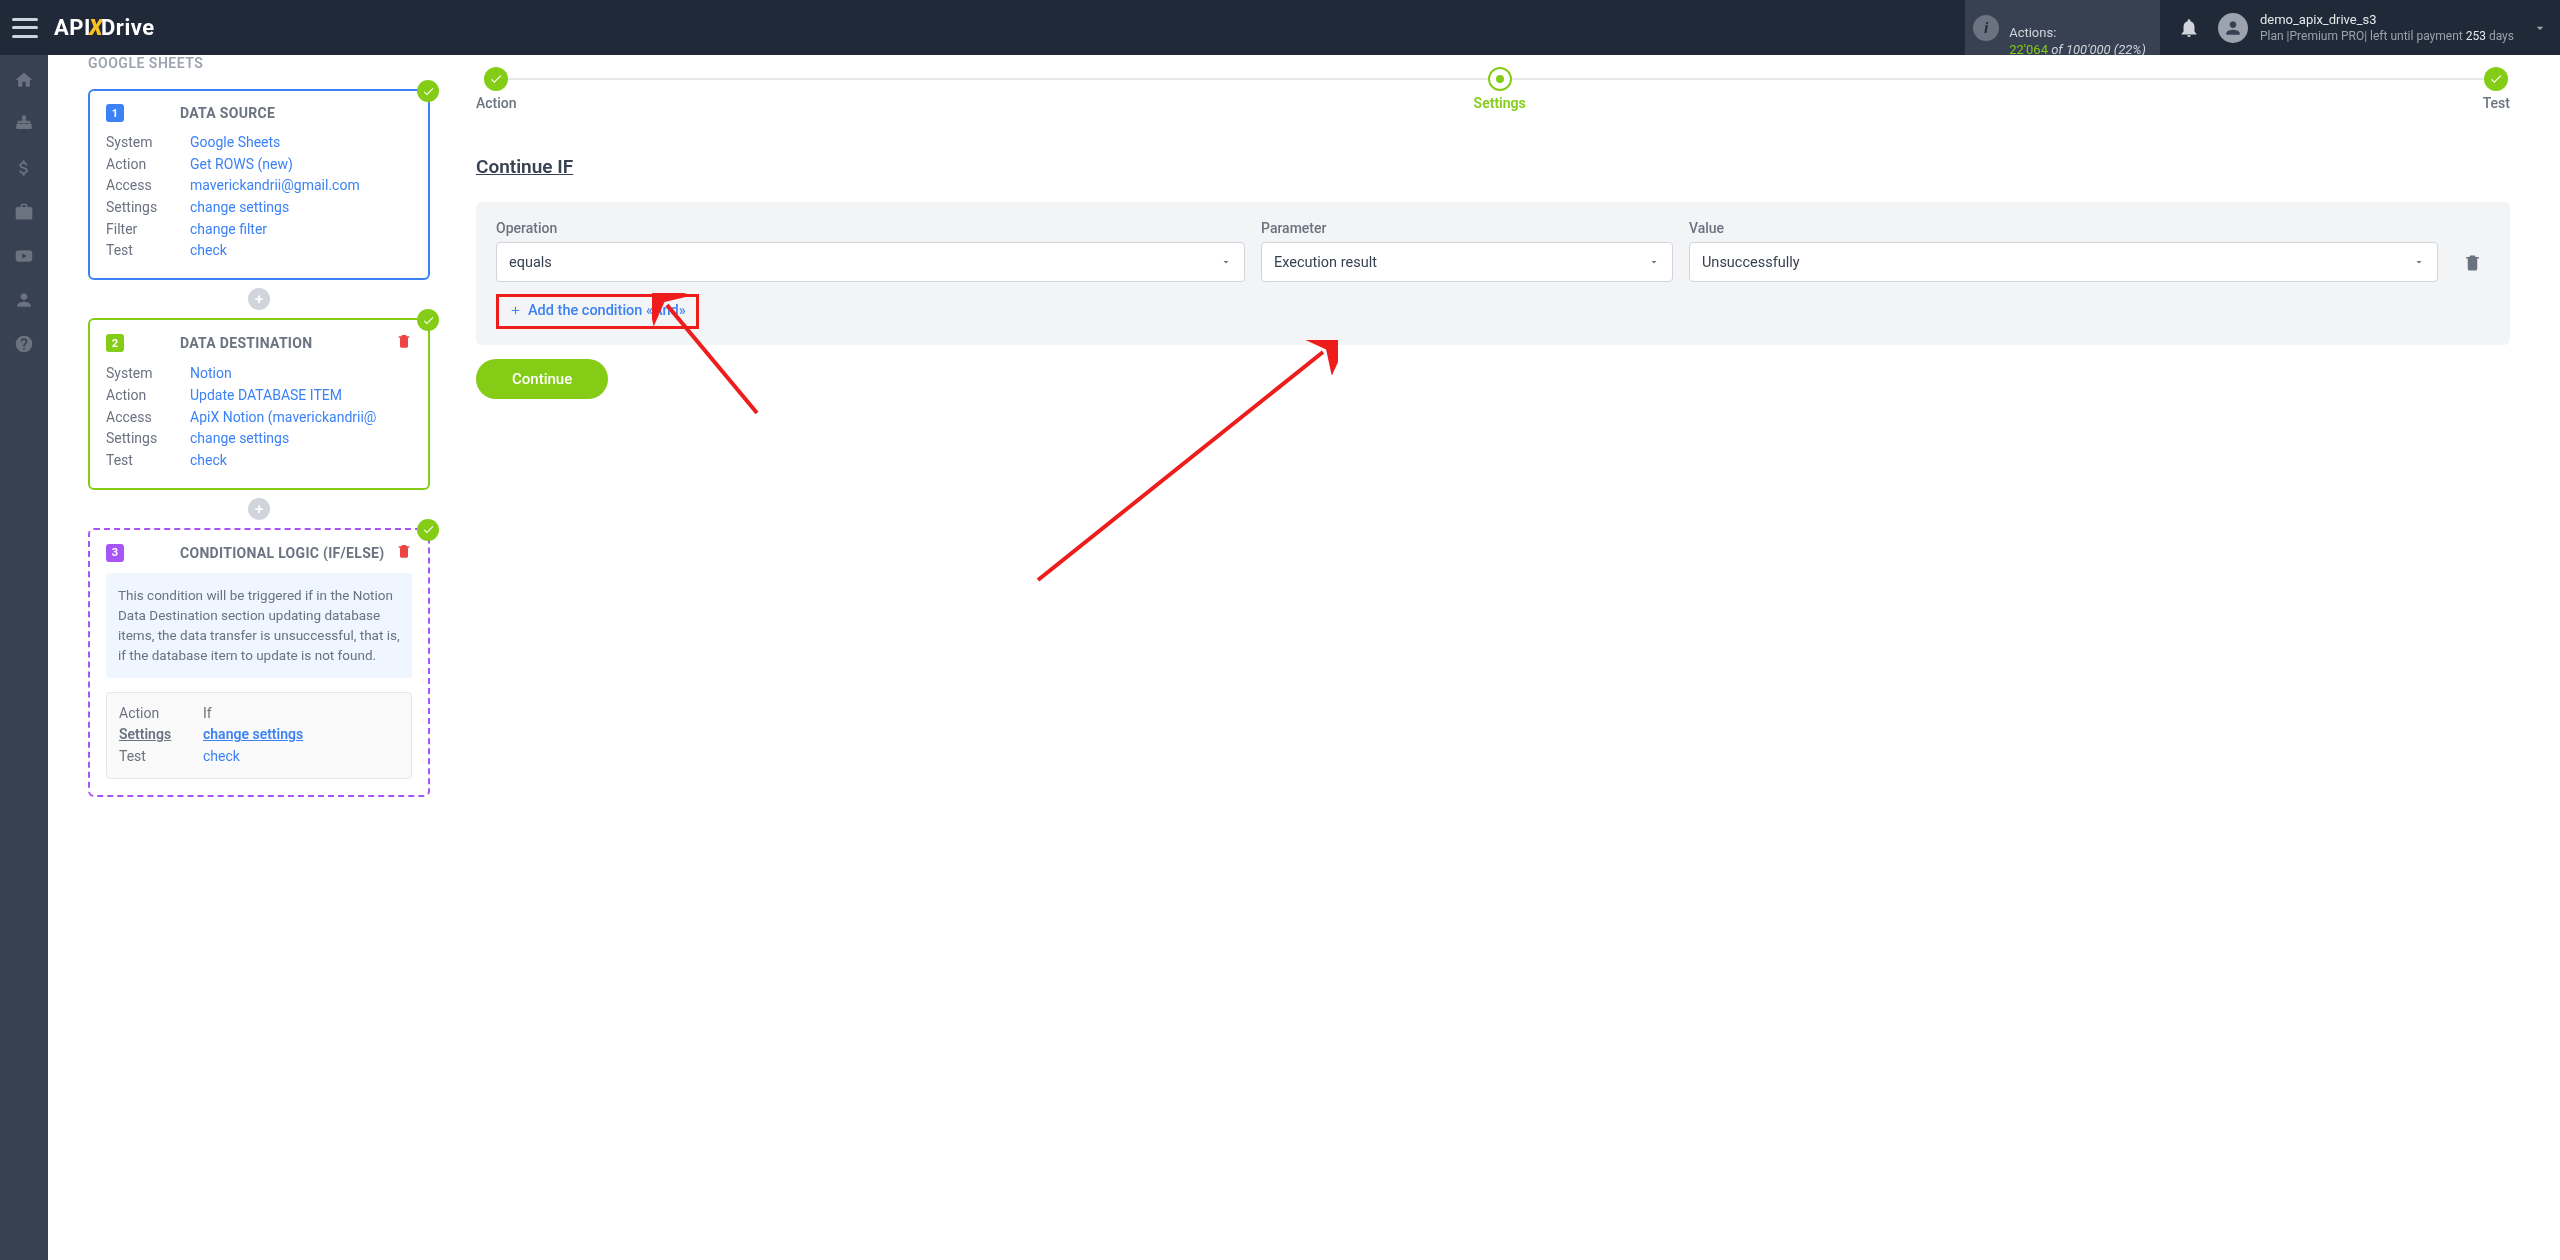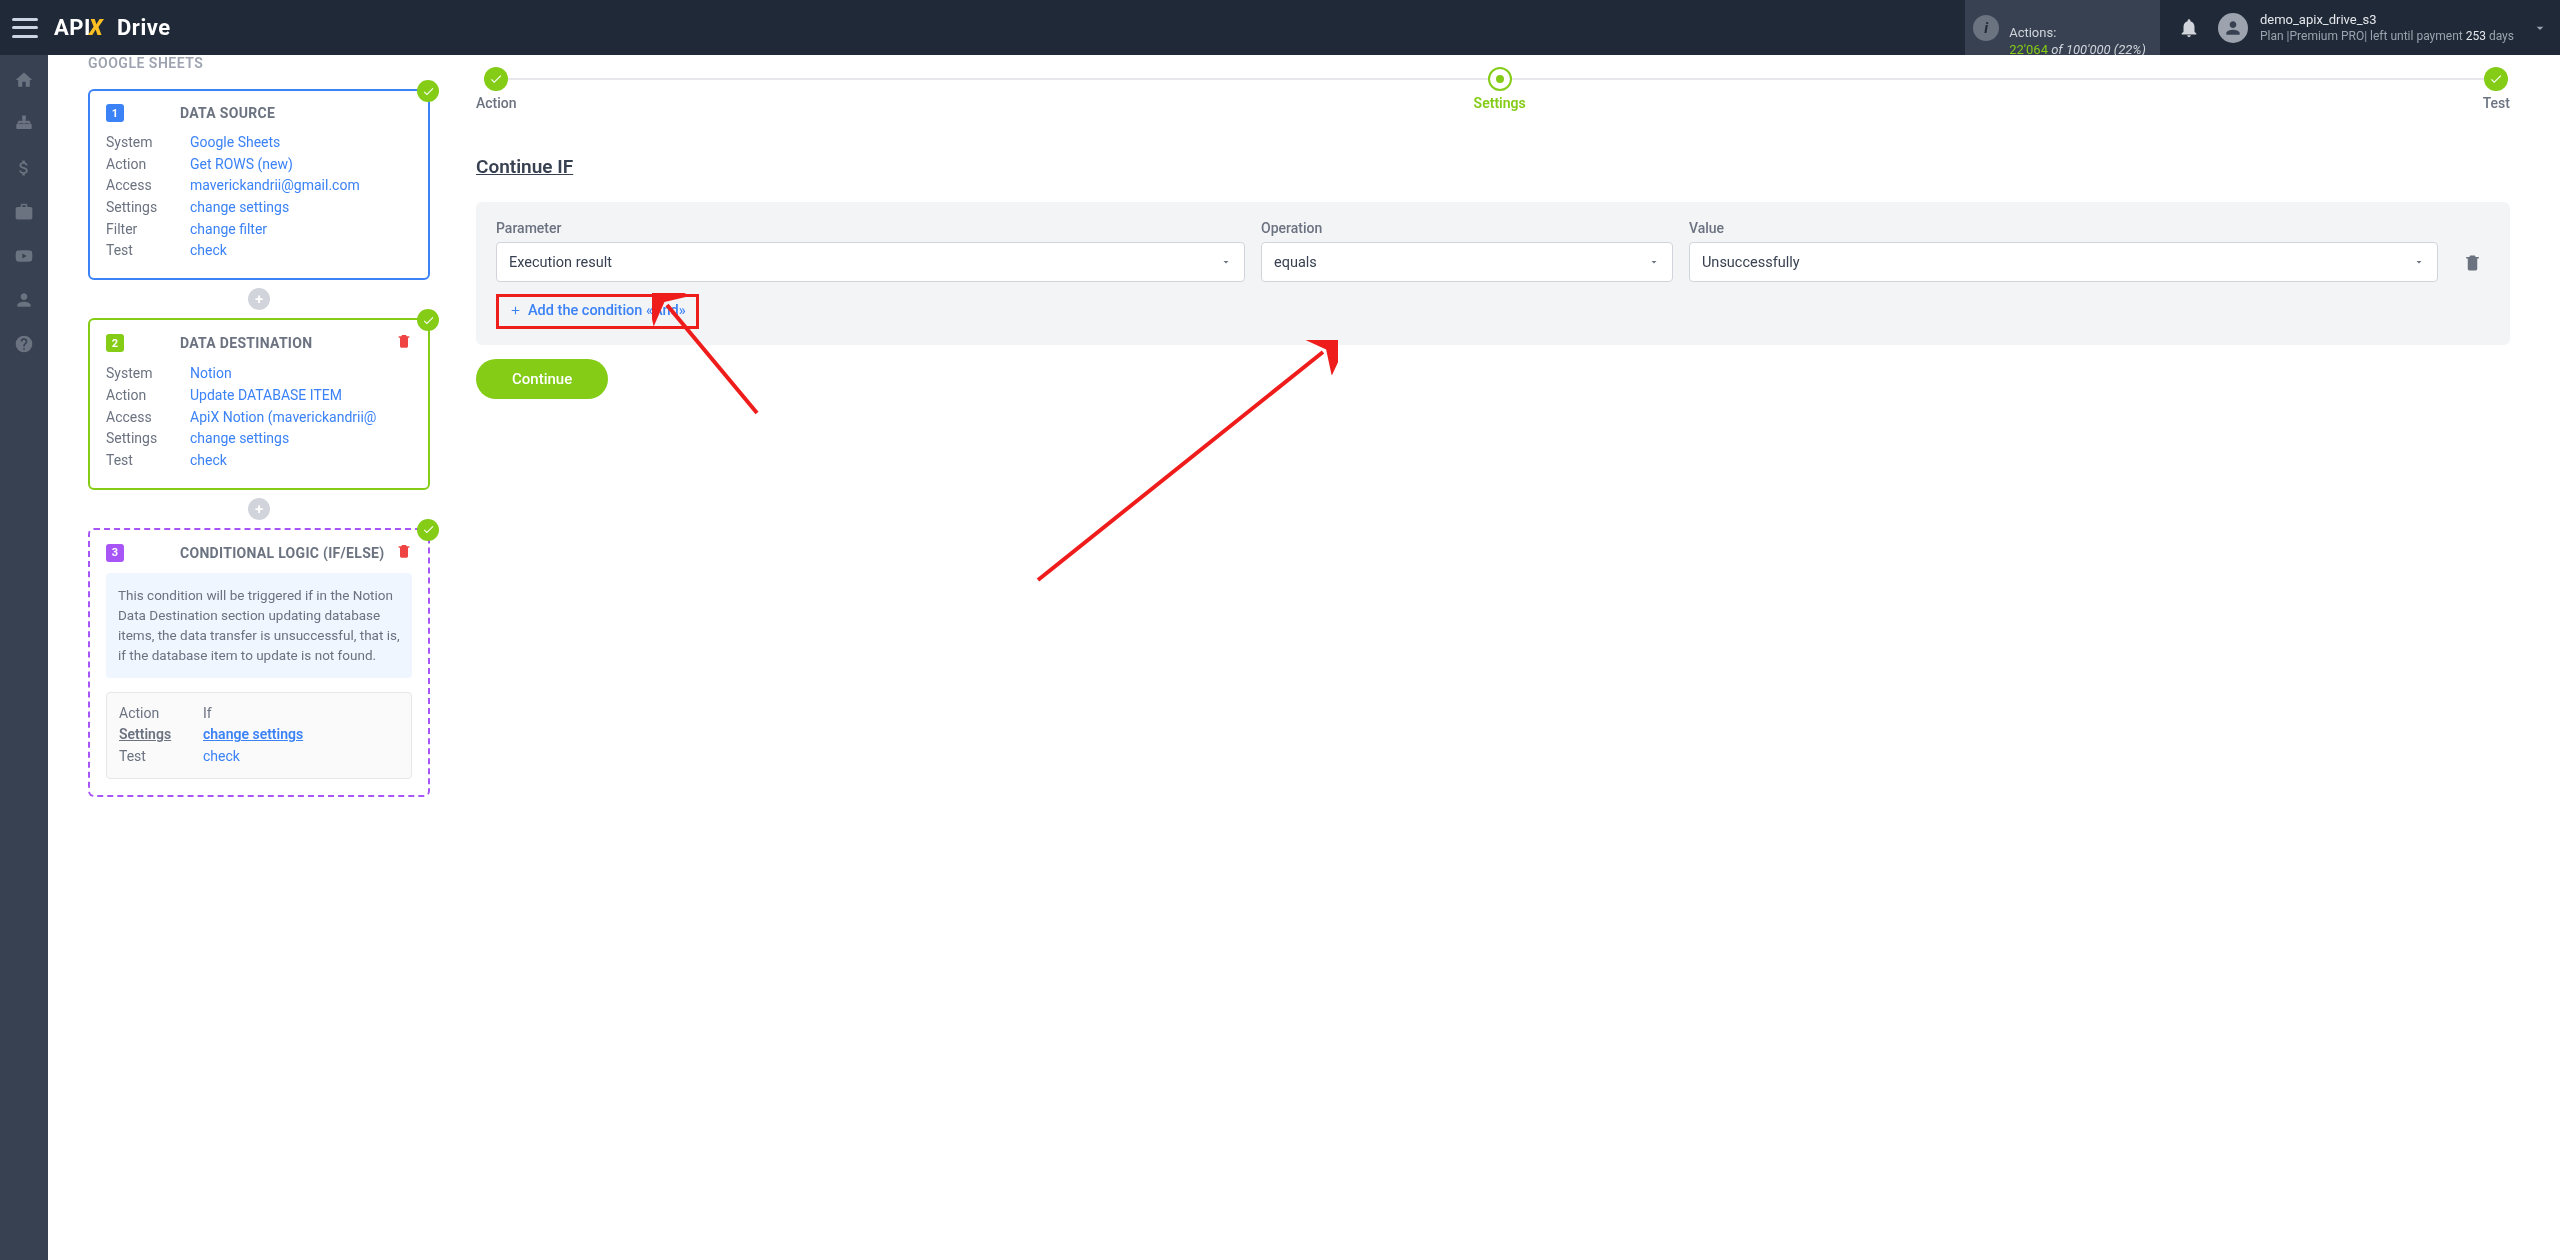--- a/index.html
+++ b/index.html
@@ -5,21 +5,21 @@
 * { margin: 0; padding: 0; box-sizing: border-box; font-family: -apple-system, BlinkMacSystemFont, "Segoe UI", Roboto, Arial, sans-serif; }
 body { background: #f4f5f7; color: #333; overflow: hidden; }
 
 
 .top-header { height: 55px; background: #1f2937; display: flex; align-items: center; padding: 0 12px; color: #fff; }
 .hamburger { width: 26px; height: 20px; display: flex; flex-direction: column; justify-content: space-between; margin-right: 16px; cursor: pointer; }
 .hamburger span { height: 3px; background: #cbd5e1; border-radius: 2px; }
 .logo { font-size: 22px; font-weight: 700; letter-spacing: 0.5px; }
 .logo .api { color: #fff; }
 .logo .x { color: #fbbf24; font-style: italic; font-weight: 900; margin: 0 -2px; }
-.logo .drive { color: #fff; margin-left: 16px; }
+.logo .drive { color: #fff; }
 .header-spacer { flex: 1; }
 .actions-box { background: #374151; border-radius: 4px; padding: 6px 14px 6px 8px; display: flex; align-items: center; gap: 10px; margin-right: 18px; }
 .actions-info-icon { width: 26px; height: 26px; background: #6b7280; border-radius: 50%; display: flex; align-items: center; justify-content: center; font-style: italic; font-weight: 700; color: #1f2937; font-size: 15px; }
 .actions-text { font-size: 13px; line-height: 1.3; margin-top: 28px; }
 .actions-label { color: #d1d5db; }
 .actions-numbers { color: #d1d5db; font-style: italic; }
 .actions-numbers .green { color: #84cc16; font-style: normal; }
 .bell-icon { width: 22px; height: 22px; margin-right: 18px; cursor: pointer; }
 .user-avatar { width: 30px; height: 30px; background: #9ca3af; border-radius: 50%; display: flex; align-items: center; justify-content: center; margin-right: 12px; }
 .user-info { font-size: 13px; line-height: 1.35; }
@@ -310,32 +310,32 @@
           </div>
         <div class="step-label">Test</div>
       </div>
     </div>
 
     <div class="cond-title">Continue IF</div>
 
     <div class="cond-block">
       <div class="cond-grid">
         <div class="cond-col">
+          <label>Operation</label>
+          <div class="select-box">
+            <span>equals</span>
+            <svg class="chevron" viewBox="0 0 24 24" fill="#6b7280">
+                <path d="M7 10l5 5 5-5z"></path>
+              </svg>
+          </div>
+        </div>
+        <div class="cond-col">
           <label>Parameter</label>
           <div class="select-box">
             <span>Execution result</span>
-            <svg class="chevron" viewBox="0 0 24 24" fill="#6b7280">
-                <path d="M7 10l5 5 5-5z"></path>
-              </svg>
-          </div>
-        </div>
-        <div class="cond-col">
-          <label>Operation</label>
-          <div class="select-box">
-            <span>equals</span>
             <svg class="chevron" viewBox="0 0 24 24" fill="#6b7280">
                 <path d="M7 10l5 5 5-5z"></path>
               </svg>
           </div>
         </div>
         <div class="cond-col">
           <label>Value</label>
           <div class="select-box">
             <span>Unsuccessfully</span>
             <svg class="chevron" viewBox="0 0 24 24" fill="#6b7280">

